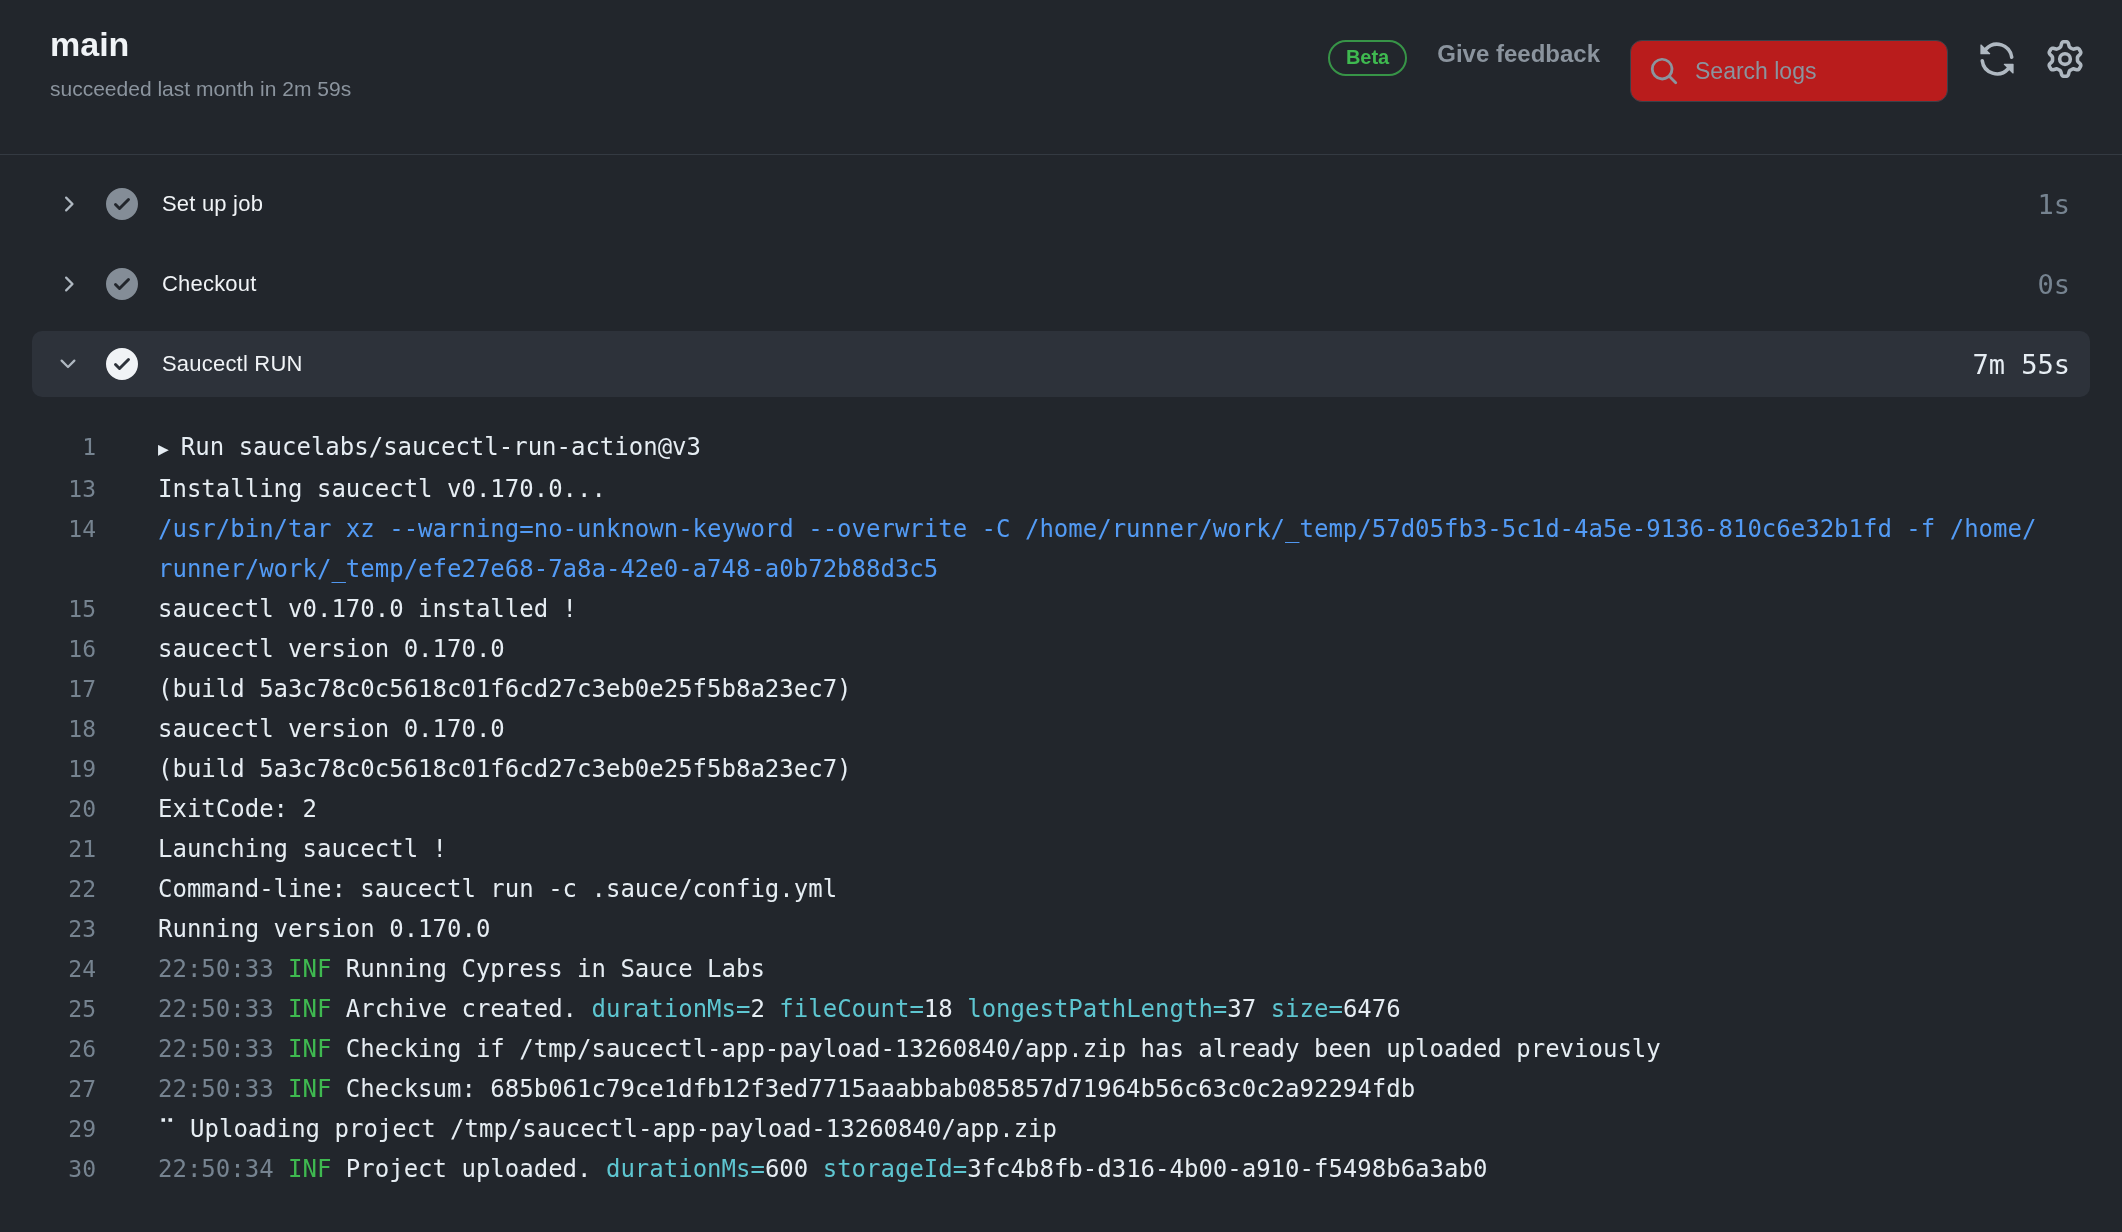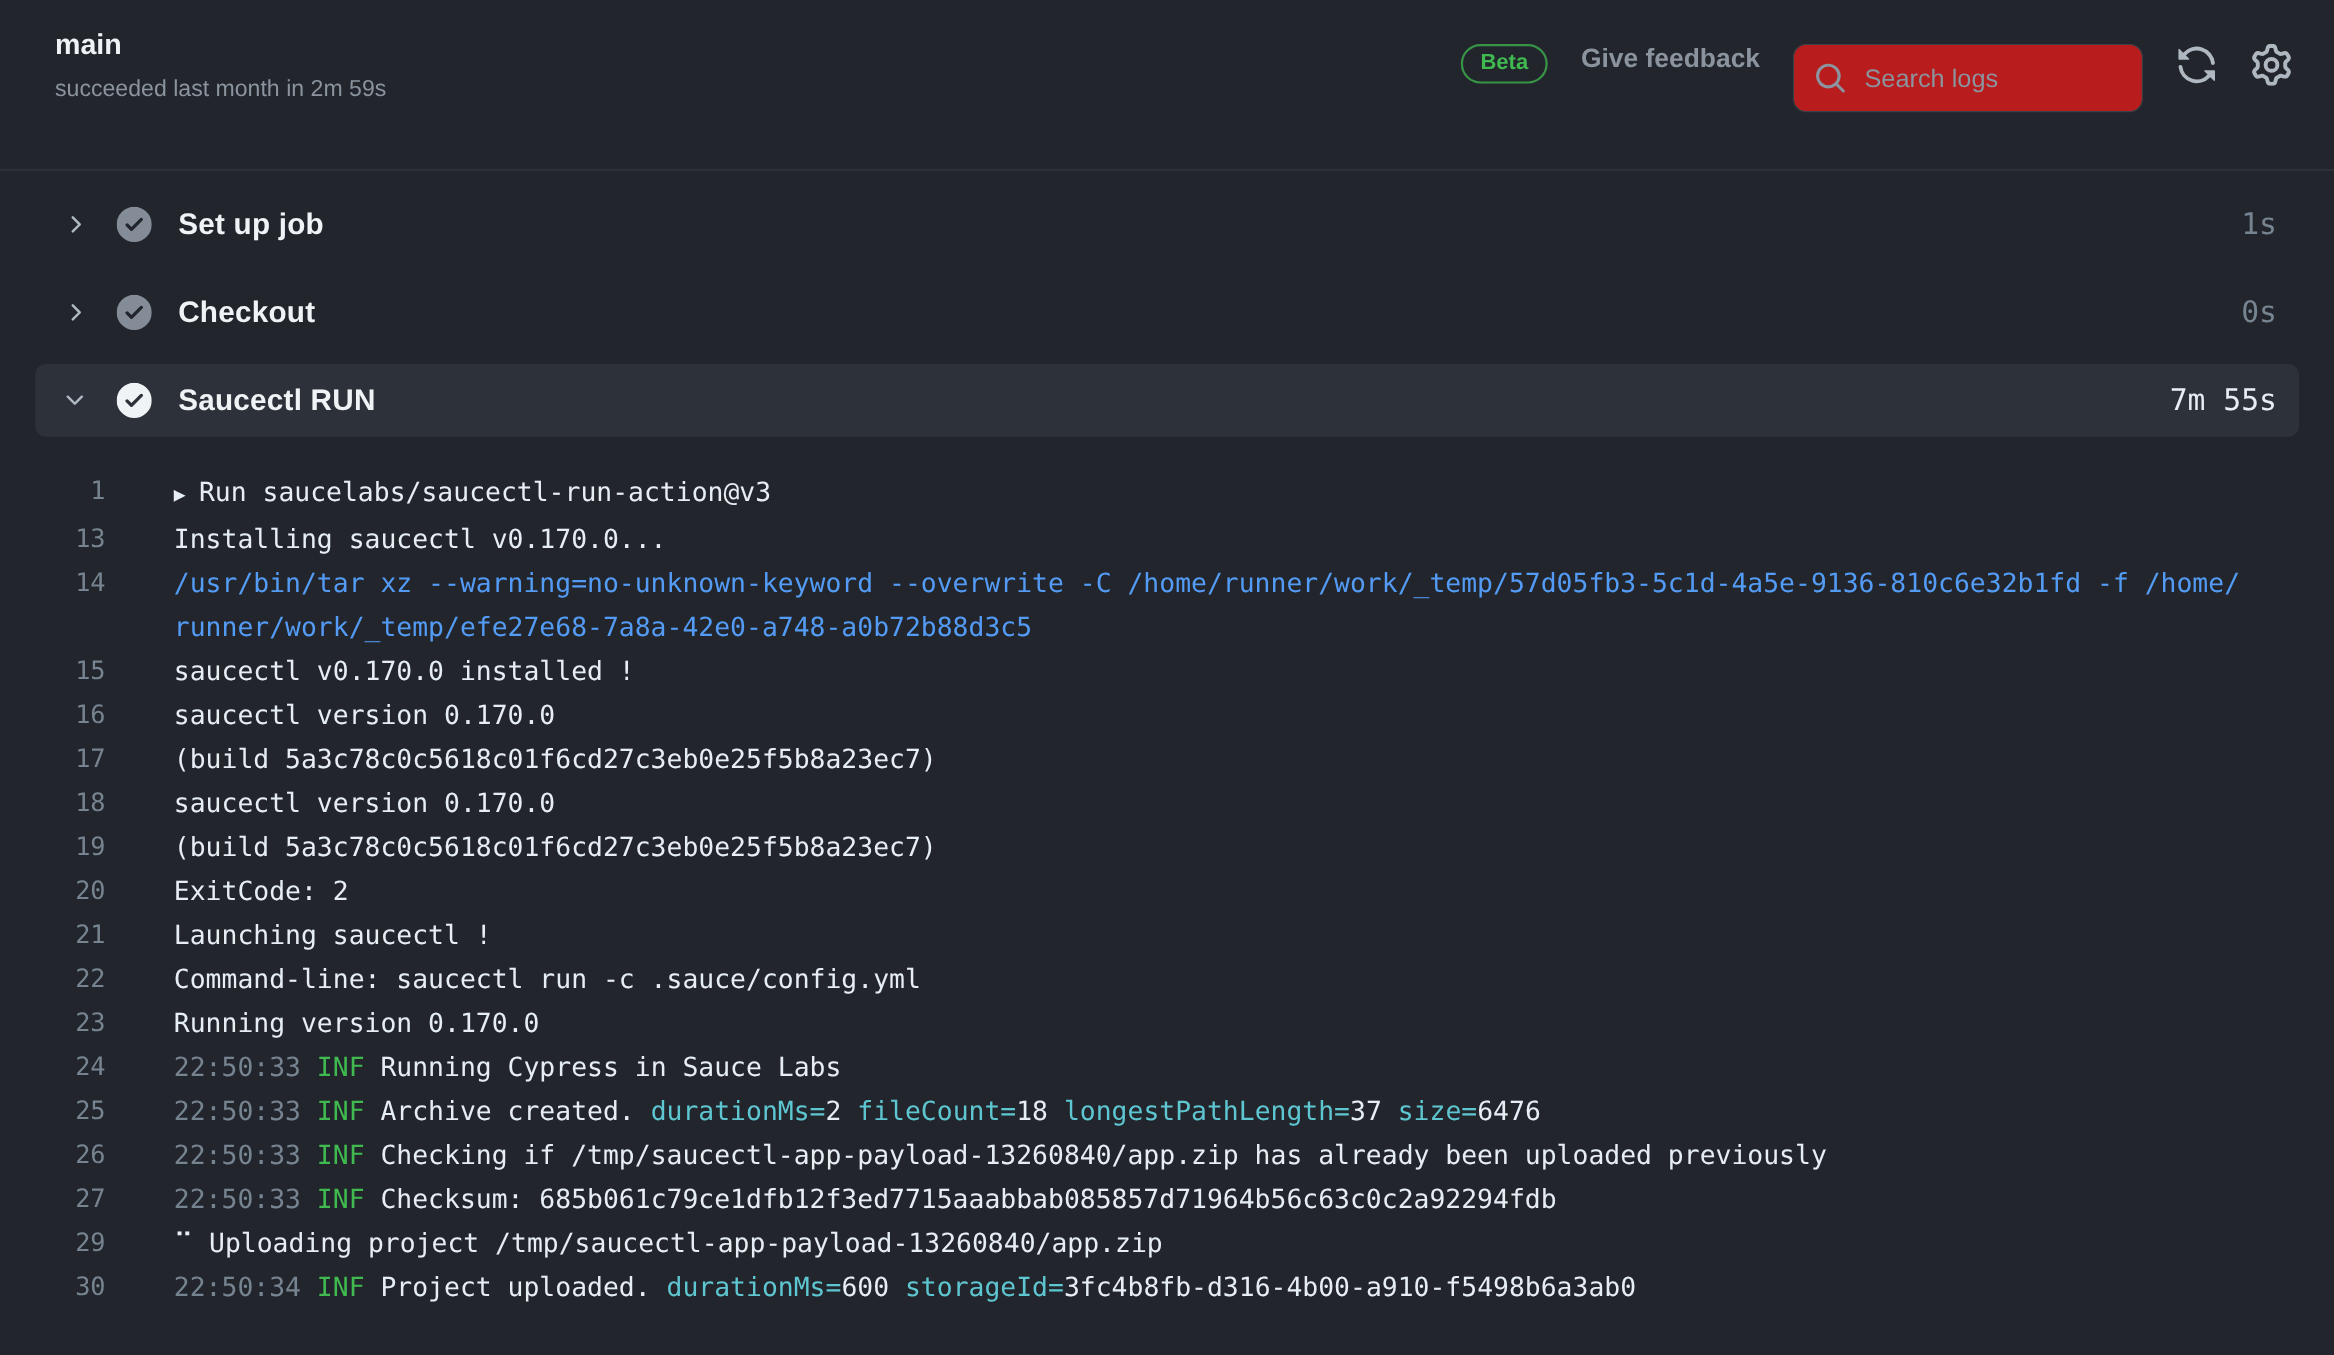--- a/index.html
+++ b/index.html
@@ -10,21 +10,21 @@
     font-family: "Liberation Sans", sans-serif;
     -webkit-font-smoothing: antialiased;
   }
 
   
   .header {
     height: 155px; padding: 26px 38px 0 50px;
     display: flex; justify-content: space-between; align-items: flex-start;
     border-bottom: 1px solid #343a42;
   }
-  .title { font-size: 26px; font-weight: 700; color: var(--text-primary, #f0f3f6); line-height: 1.1; }
+  .title { font-size: 34px; font-weight: 700; color: var(--text-primary, #f0f3f6); line-height: 1.1; }
   .subtitle { margin-top: 14px; font-size: 21px; color: var(--text-muted, #8b949e); }
   .header-right { display: flex; align-items: flex-start; gap: 30px; margin-top: 14px; }
   .beta-badge {
     color: var(--accent-green, #3fb950);
     border: 2px solid rgba(63,185,80,.75);
     border-radius: 999px; padding: 5px 16px 7px;
     font-size: 20px; font-weight: 600; line-height: 1;
   }
   .feedback { font-size: 24px; color: #8b949e; cursor: pointer; font-weight: bold; }
   .searchbox {
@@ -47,21 +47,21 @@
     display: flex; align-items: center;
     height: 66px; padding: 0 20px 0 24px;
     border-radius: 10px; margin-bottom: 14px; cursor: pointer;
   }
   .step.expanded { background: var(--row-selected, #2d323a); }
   .chev { width: 24px; height: 24px; color: #afb8c1; flex: none; }
   .step .chev-down { display: none; }
   .step.expanded .chev-down { display: block; }
   .circle { width: 32px; height: 32px; margin-left: 26px; color: var(--circle-gray, #848d97); flex: none; }
   .step.expanded .circle { color: #f0f3f6; }
-  .step-name { margin-left: 24px; font-size: 27px; font-weight: 700; color: var(--text-primary, #f0f3f6); letter-spacing: .2px; }
+  .step-name { margin-left: 24px; font-size: 22px; font-weight: 400; color: var(--text-primary, #f0f3f6); letter-spacing: .2px; }
   .step-duration { margin-left: auto; font-family: "DejaVu Sans Mono", monospace; font-size: 27px; color: #768390; }
   .step.expanded .step-duration { color: #e6edf3; }
 
   
   .log {
     margin-top: 30px;
     font-family: "DejaVu Sans Mono", monospace;
     font-size: 24px; line-height: 40px;
     color: var(--text-log, #e6edf3);
   }

